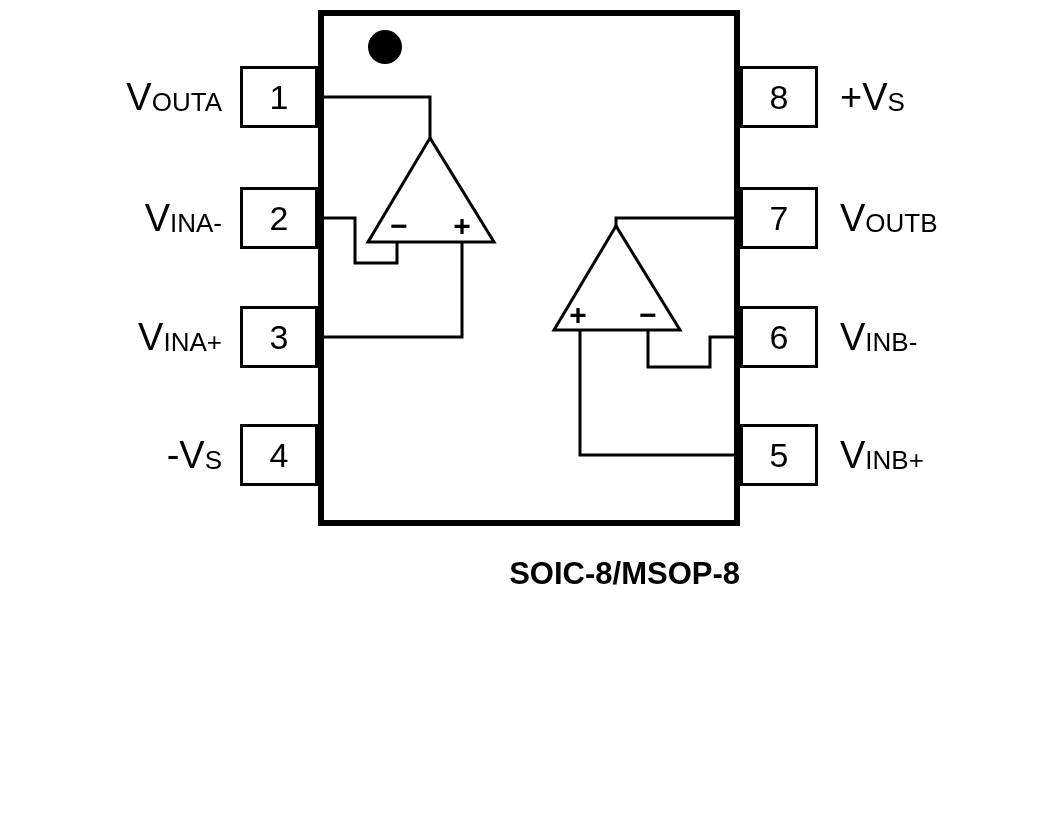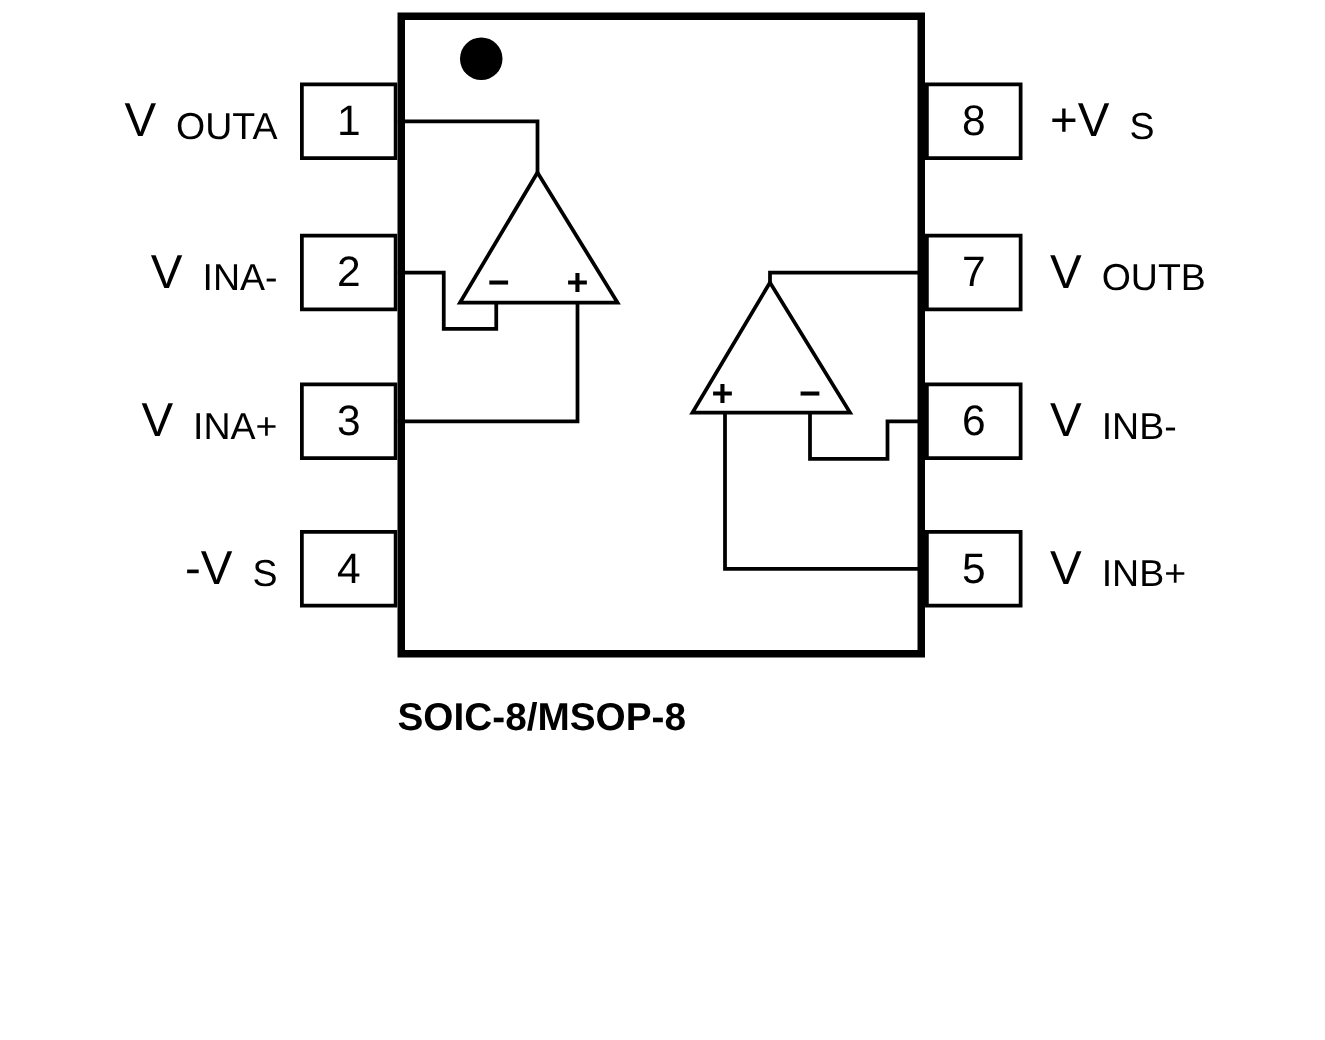--- a/index.html
+++ b/index.html
@@ -47,47 +47,46 @@
   .pin-box.right { left: 740px; }
   .pin-label {
     position: absolute;
     height: 62px;
     display: flex;
     align-items: center;
     font-size: 38px;
     white-space: nowrap;
   }
   .pin-label sub {
-    font-size: 30px;
+    font-size: 26px;
     line-height: 1;
     vertical-align: baseline;
     position: relative;
     bottom: -0.18em;
-    margin-left: 16px;
   }
   .pin-label.left {
     left: 0;
     width: 222px;
     justify-content: flex-end;
   }
   .pin-label.right {
     left: 840px;
     width: 218px;
     justify-content: flex-start;
   }
   .row1 { top: 66px; }
   .row2 { top: 187px; }
   .row3 { top: 306px; }
   .row4 { top: 424px; }
   .caption {
     position: absolute;
     left: 318px;
     top: 556px;
     width: 422px;
-    text-align: left;
+    text-align: right;
     font-size: 31px;
     font-weight: bold;
   }
   .opamp-sign {
     font-size: 30px;
     font-weight: bold;
     font-family: "Liberation Sans", sans-serif;
   }
 </style>
 </head>

